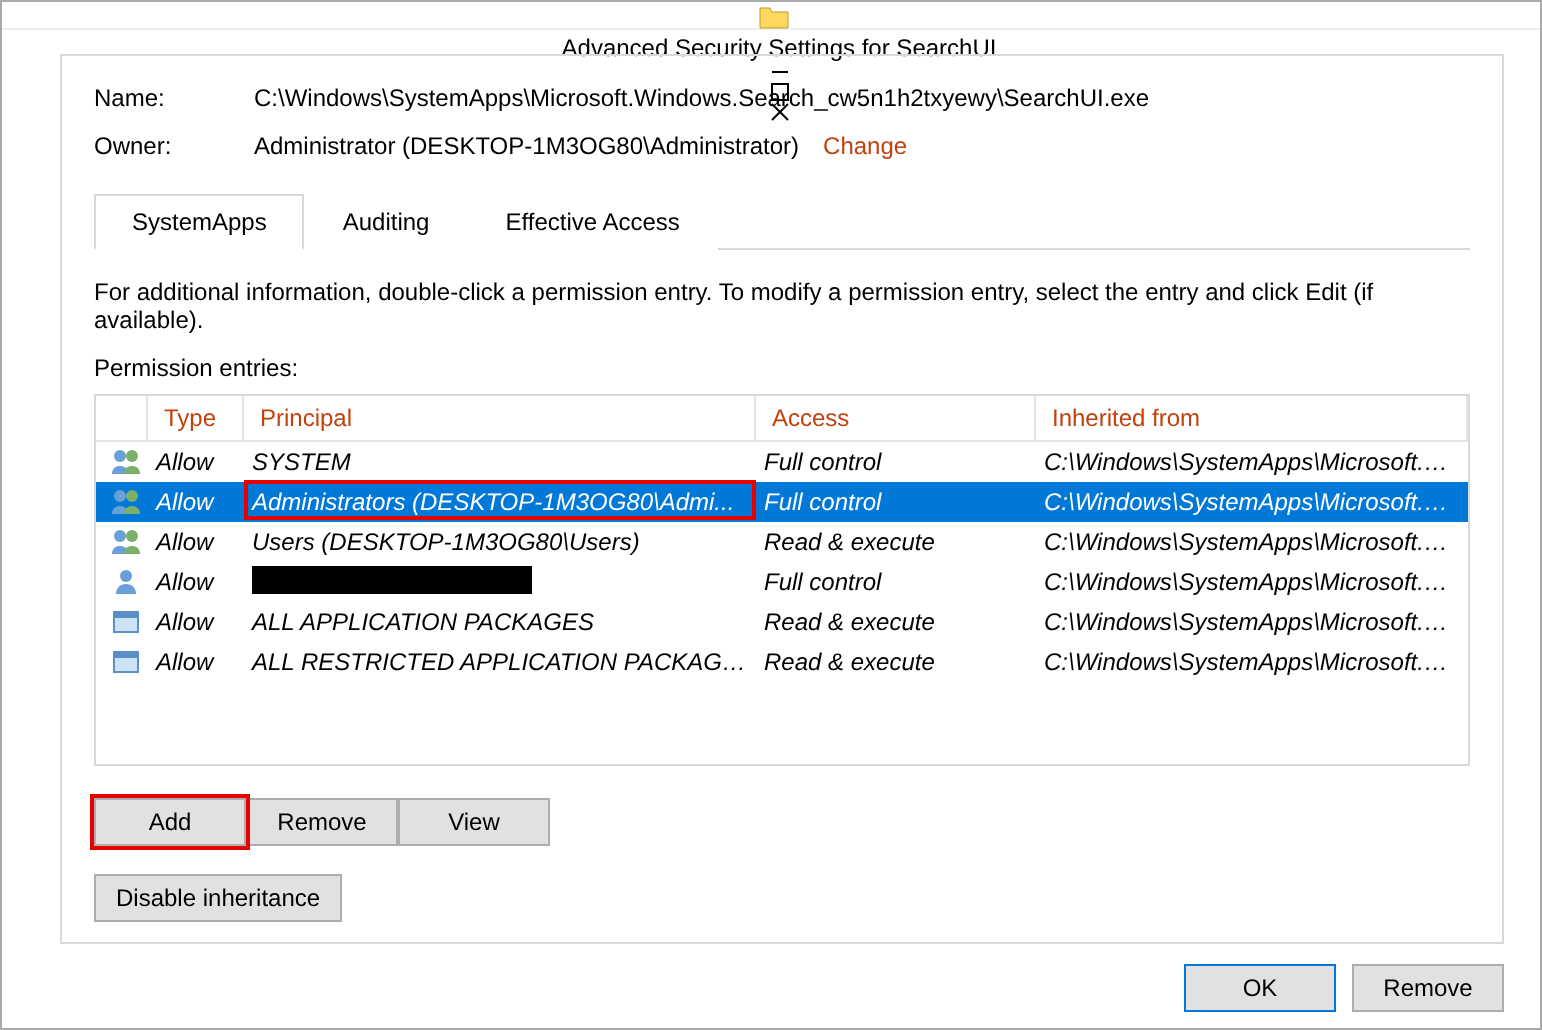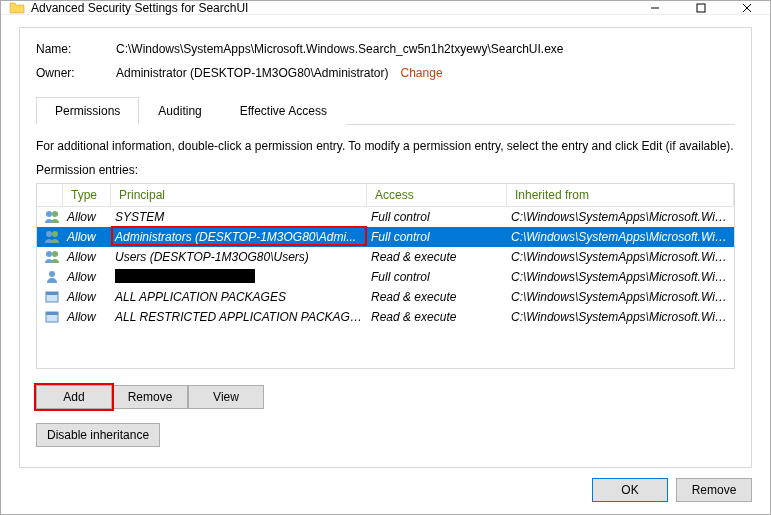--- a/index.html
+++ b/index.html
@@ -1,35 +1,35 @@
 <!DOCTYPE html>
 <html><head>
 <meta charset="utf-8">
 <style>
   * { box-sizing: border-box; font-family: "Segoe UI", Tahoma, sans-serif; font-size: 12px; }
   body { margin: 0; background: #fff; }
   .window { width: 771px; height: 515px; border: 1px solid #aaa; display: flex; flex-direction: column; }
-  .titlebar { height: 14px; display: flex; align-items: center; padding: 0 0 0 8px; border-bottom: 1px solid #eee; }
+  .titlebar { height: 14px; display: flex; align-items: center; padding: 0 0 0 8px; border-bottom: 1px solid #eee; flex-direction: column; }
   .titlebar .icon { width: 16px; height: 16px; margin-right: 6px; }
   .titlebar .title { flex: 1; font-size: 12px; }
   .titlebar .winbtn { width: 46px; height: 30px; display: flex; align-items: center; justify-content: center; }
-  .content { flex: 1; padding: 12px 18px 0 18px; display: flex; flex-direction: column; }
+  .content { flex: 1; padding: 12px 18px 0 18px; display: flex; flex-direction: column; margin-left: 11px; }
   .inner { border: 1px solid #d9d9d9; flex: 1; padding: 14px 16px 10px 16px; display: flex; flex-direction: column; }
   .kv { display: flex; margin-bottom: 10px; align-items: center; }
   .kv .k { width: 80px; }
   .kv .v { }
   .link { color: #c2410c; margin-left: 12px; cursor: pointer; }
   .tabs { display: flex; margin-top: 6px; border-bottom: 1px solid #d9d9d9; }
   .tab { padding: 6px 18px; border: 1px solid transparent; border-bottom: none; cursor: pointer; position: relative; top: 1px; background: #fff;}
   .tab.active { border-color: #d9d9d9; border-bottom: 1px solid #fff; }
   .info { margin: 14px 0 10px 0; }
   .sublabel { margin-bottom: 6px; }
   .list { border: 1px solid #d9d9d9; height: 186px; overflow: hidden; }
   .listhead { display: flex; border-bottom: 1px solid #e5e5e5; background: #fff; }
-  .listhead > div { padding: 4px 8px; border-right: 1px solid #e5e5e5; font-weight: 400; color: #4d7c0f; }
+  .listhead > div { padding: 4px 8px; border-right: 1px solid #e5e5e5; font-weight: 400; color: #c2410c; }
   .row { display: flex; align-items: center; height: 20px; position: relative; font-style: italic; }
   .row > .c-icon { width: 26px; display:flex; align-items:center; justify-content:center; padding-left:4px;}
   .row > .c-type { width: 48px; padding: 0 4px; }
   .row > .c-principal { width: 256px; padding: 0 4px; white-space: nowrap; overflow: hidden; text-overflow: ellipsis; }
   .row > .c-access { width: 140px; padding: 0 4px; }
   .row > .c-inherited { flex: 1; padding: 0 4px; white-space: nowrap; overflow: hidden; text-overflow: ellipsis; }
   .listhead .c-icon { width: 26px; }
   .listhead .c-type { width: 48px; }
   .listhead .c-principal { width: 256px; }
   .listhead .c-access { width: 140px; }
@@ -82,21 +82,21 @@
         <div class="k">Name:</div>
         <div class="v">C:\Windows\SystemApps\Microsoft.Windows.Search_cw5n1h2txyewy\SearchUI.exe</div>
       </div>
       <div class="kv">
         <div class="k">Owner:</div>
         <div class="v">Administrator (DESKTOP-1M3OG80\Administrator)</div>
         <span class="link">Change</span>
       </div>
 
       <div class="tabs">
-        <div class="tab active">Permissions</div>
+        <div class="tab active">SystemApps</div>
         <div class="tab">Auditing</div>
         <div class="tab">Effective Access</div>
       </div>
 
       <div class="info">For additional information, double-click a permission entry. To modify a permission entry, select the entry and click Edit (if available).</div>
       <div class="sublabel">Permission entries:</div>
 
       <div class="list">
         <div class="listhead">
           <div class="c-icon"></div>

